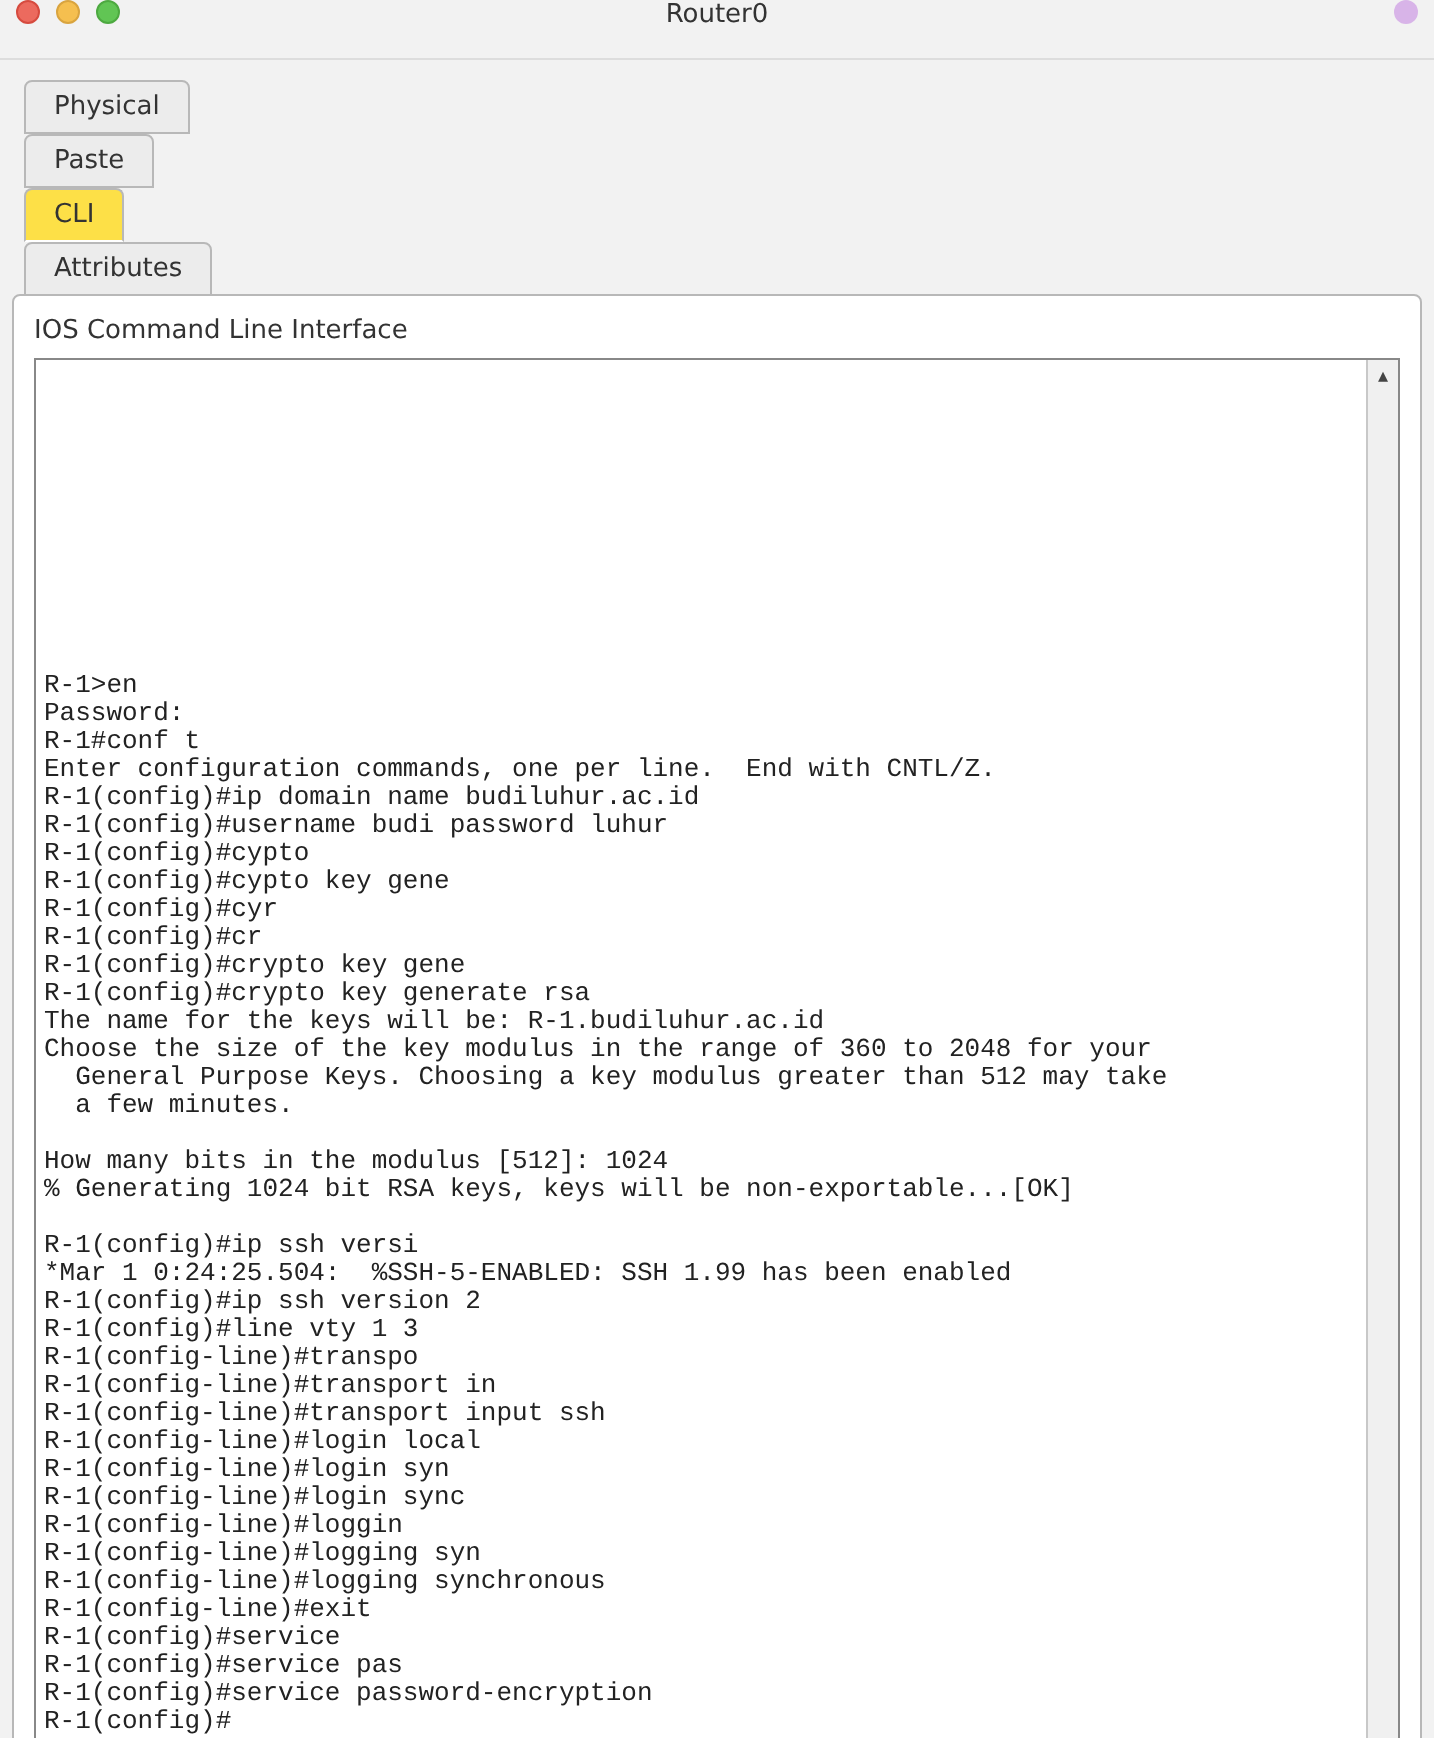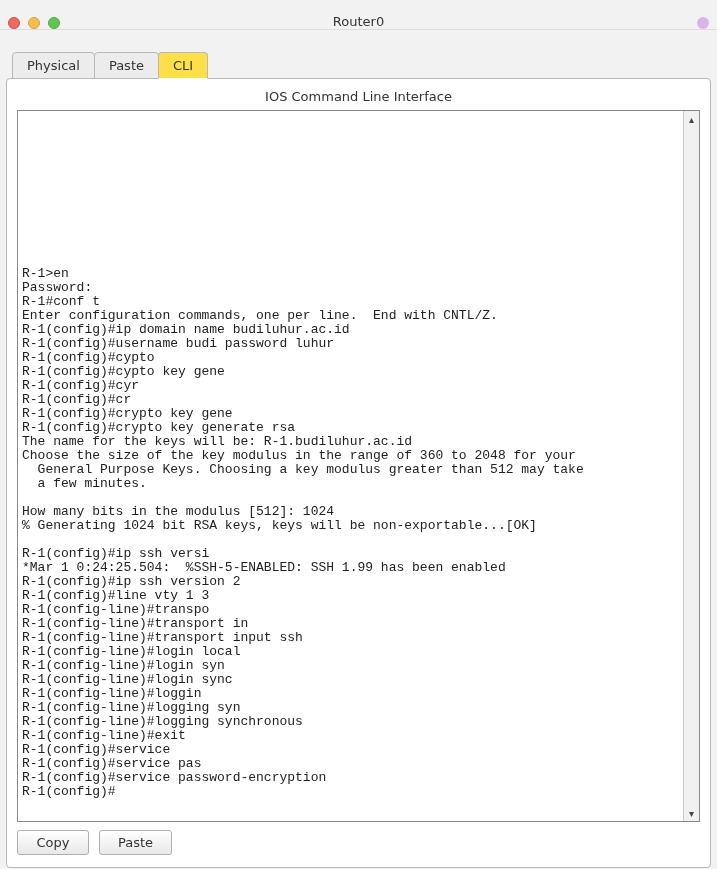--- a/index.html
+++ b/index.html
@@ -10,21 +10,21 @@
     font-size: 13px;
     background: #f2f2f2;
     width: 717px;
     height: 869px;
     overflow: hidden;
   }
   .titlebar {
     height: 30px;
     background: #f2f2f2;
     display: flex;
-    align-items: flex-end;
+    align-items: flex-start;
     padding: 0 8px;
     border-bottom: 1px solid #ddd;
     position: relative;
   }
   .traffic-lights {
     display: flex;
     gap: 8px;
     align-items: center;
   }
   .traffic-light {
@@ -44,25 +44,26 @@
   .title-right-dot {
     width: 12px; height: 12px; border-radius: 50%;
     background: #d8b4e8;
     margin-left: auto;
   }
   .content-area {
     padding: 4px 6px 6px 6px;
   }
   .tabs {
     display: flex;
-    align-items: center;
+    align-items: flex-start;
     padding-left: 6px;
-    margin-top: 18px;
+    margin-top: 6px;
     position: relative;
     z-index: 2;
+    flex-direction: column;
   }
   .tab {
     padding: 5px 14px 5px 14px;
     border: 1px solid #b8b8b8;
     border-top-left-radius: 4px;
     border-top-right-radius: 4px;
     background: #ececec;
     color: #333;
     font-size: 13px;
     cursor: pointer;
@@ -79,21 +80,21 @@
     border: 1px solid #b8b8b8;
     border-radius: 4px;
     margin-top: -1px;
     background: #fff;
     padding: 10px 10px 14px 10px;
     position: relative;
     z-index: 1;
     height: 790px;
   }
   .panel-title {
-    text-align: center;
+    text-align: left;
     font-size: 13px;
     color: #333;
     margin: 0 0 6px 0;
   }
   .terminal-wrap {
     display: flex;
     border: 1px solid #888;
   }
   .terminal {
     font-family: Liberation Mono, monospace;
@@ -170,20 +171,21 @@
   <div class="title-text">Router0</div>
   <div class="title-right-dot"></div>
 </div>
 
 <div class="content-area">
 
   <div class="tabs">
     <div class="tab">Physical</div>
     <div class="tab">Paste</div>
     <div class="tab active">CLI</div>
+    <div class="tab">Attributes</div>
   </div>
 
   <div class="tab-panel">
     <div class="panel-title">IOS Command Line Interface</div>
 
     <div class="terminal-wrap">
       <div class="terminal">
 
 
 

